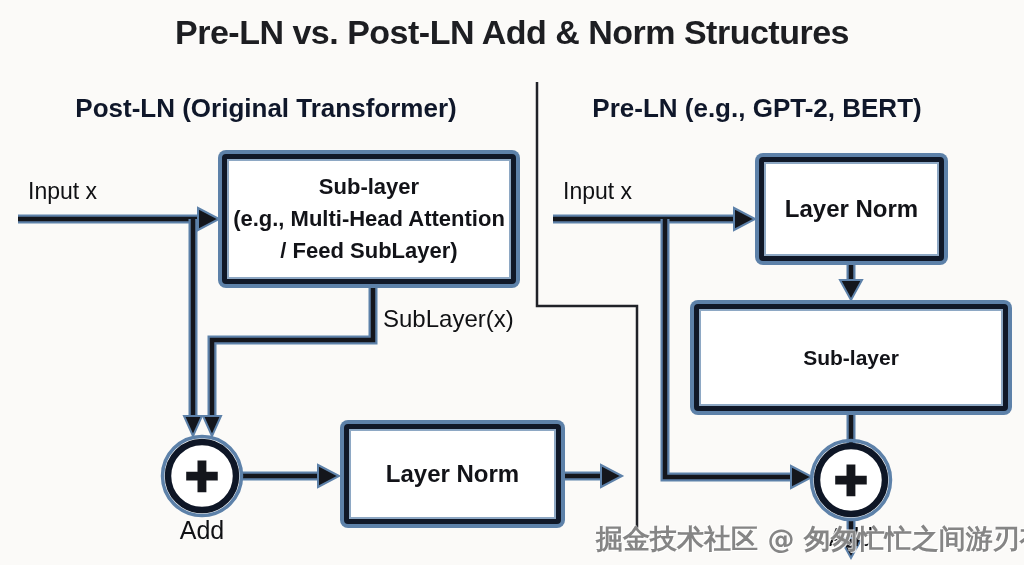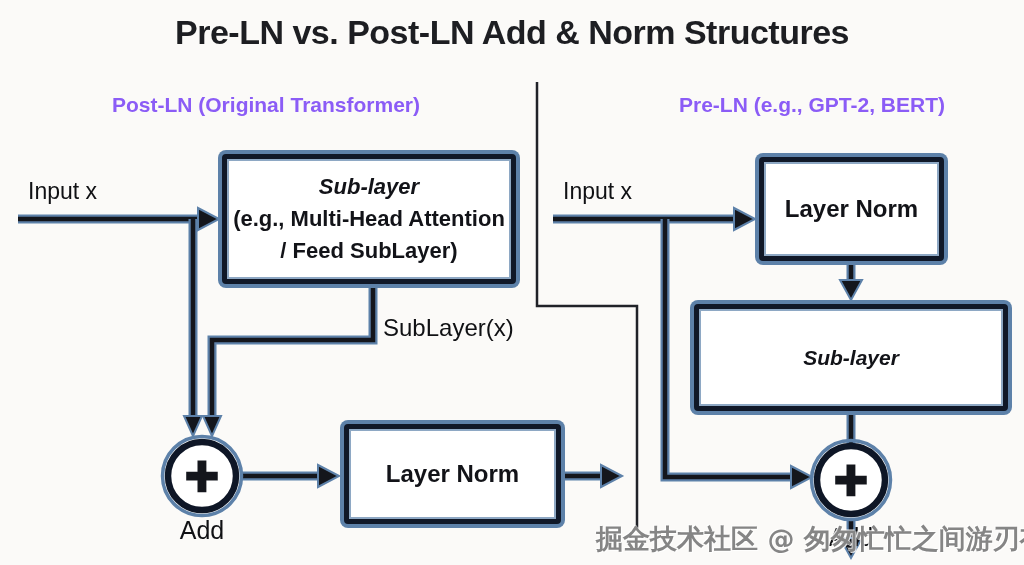--- a/index.html
+++ b/index.html
@@ -8,44 +8,44 @@
     background:#fbfaf8;
     font-family:"Liberation Sans","DejaVu Sans",sans-serif;
     color:#17181c;
   }
   .abs{position:absolute;}
   .title{
     left:0;top:13px;width:1024px;text-align:center;
     font-size:34px;font-weight:bold;letter-spacing:-0.5px;color:#1d1e22;
   }
   .heading{
-    top:93px;text-align:center;font-size:21px;font-weight:bold;color:#8b5cf6;
+    top:93px;text-align:center;font-size:26px;font-weight:bold;color:#0f172a;
   }
   .heading.left{left:26px;width:480px;}
-  .heading.right{left:622px;width:380px;}
+  .heading.right{left:567px;width:380px;}
   .node{
     box-sizing:border-box;background:#ffffff;
     border:5px solid #101828;border-radius:4px;
     box-shadow:0 0 0 4px #5d81a9, inset 0 0 0 2px #8ea8c4;
     display:flex;flex-direction:column;align-items:center;justify-content:center;
     text-align:center;font-weight:bold;color:#121318;
     z-index:3;
   }
-  .node .ln1{font-size:22px;line-height:32px;font-style:italic;}
+  .node .ln1{font-size:22px;line-height:32px;}
   .node .ln2{font-size:22px;line-height:32px;}
   .node .bigline{font-size:24px;}
   .sublayer-left{left:222px;top:154px;width:294px;height:130px;}
   .layernorm-left{left:344px;top:424px;width:217px;height:100px;}
   .layernorm-right{left:759px;top:157px;width:185px;height:104px;}
   .sublayer-right{left:694px;top:304px;width:314px;height:107px;}
   .sublayer-right .ln1,.sublayer-right .ln2{font-size:21px;line-height:30px;}
   .freelabel{font-weight:normal;color:#101114;z-index:3;}
   .input-left{left:28px;top:178px;font-size:23px;}
   .input-right{left:563px;top:178px;font-size:23px;}
-  .sublayer-out{left:383px;top:305px;font-size:24px;margin-top:9px;}
+  .sublayer-out{left:383px;top:305px;font-size:24px;}
   .add-left{left:170px;top:516px;width:64px;text-align:center;font-size:25px;z-index:3;}
   .add-right{left:811px;top:523px;width:80px;text-align:center;font-size:25px;z-index:4;}
   .plus{
     width:80px;height:80px;display:flex;align-items:center;justify-content:center;
     font-size:58px;font-weight:bold;color:#14161c;
     -webkit-text-stroke:2.5px #14161c;
     z-index:4;line-height:1;padding-bottom:2px;
   }
   .plus-left{left:162px;top:436px;}
   .plus-right{left:811px;top:440px;}

